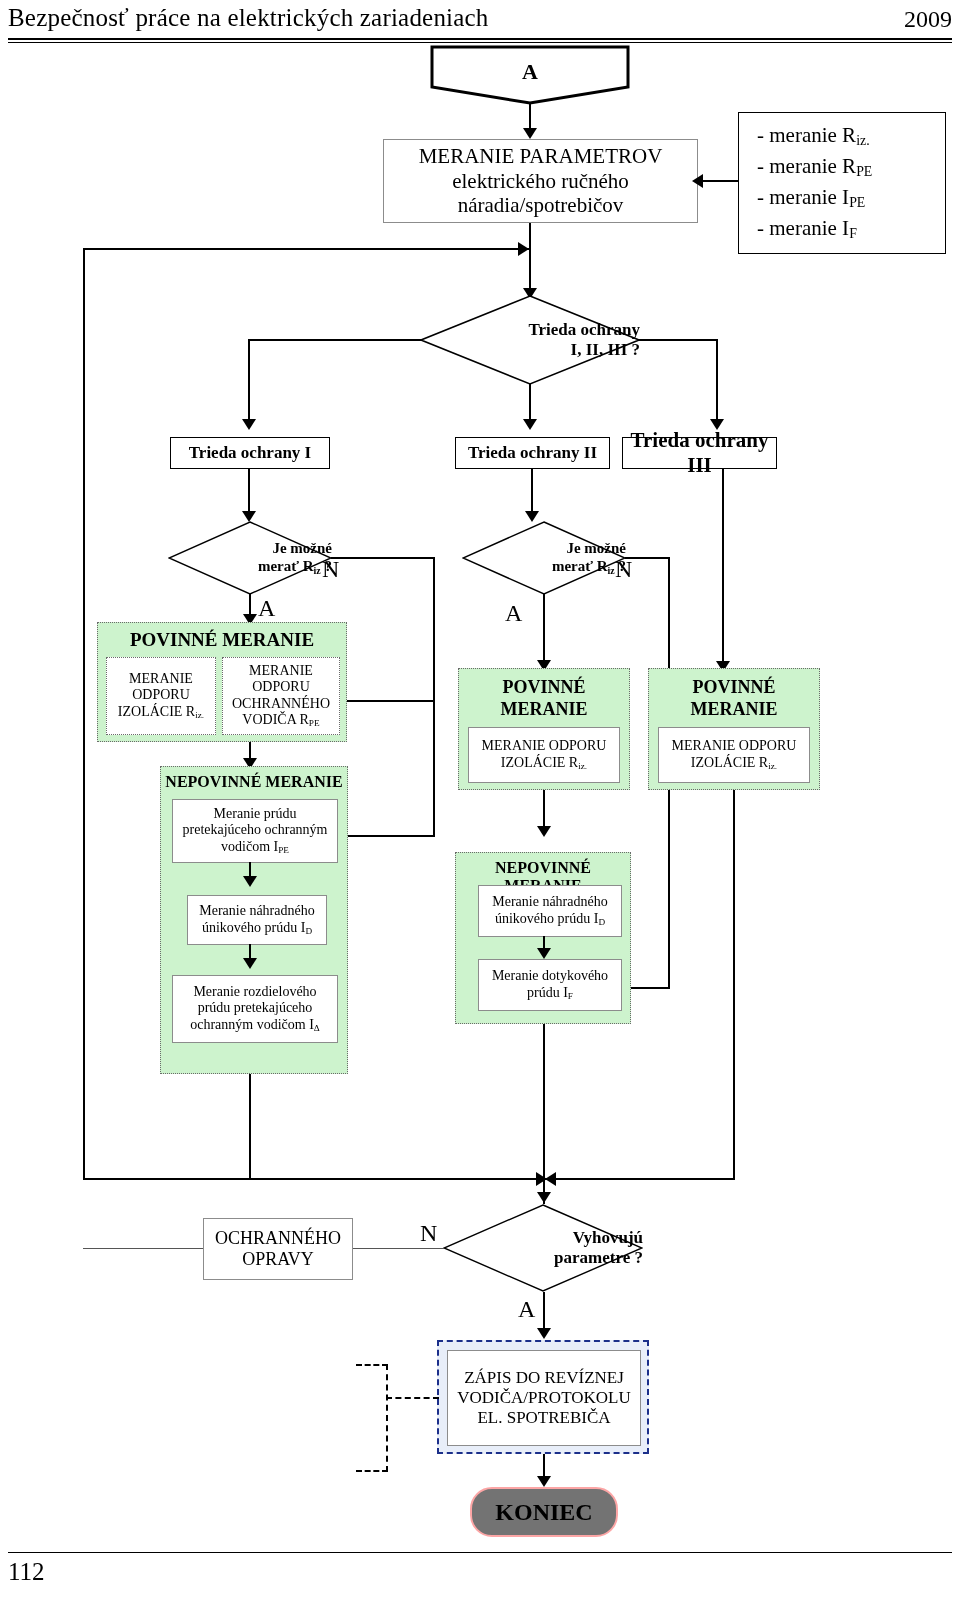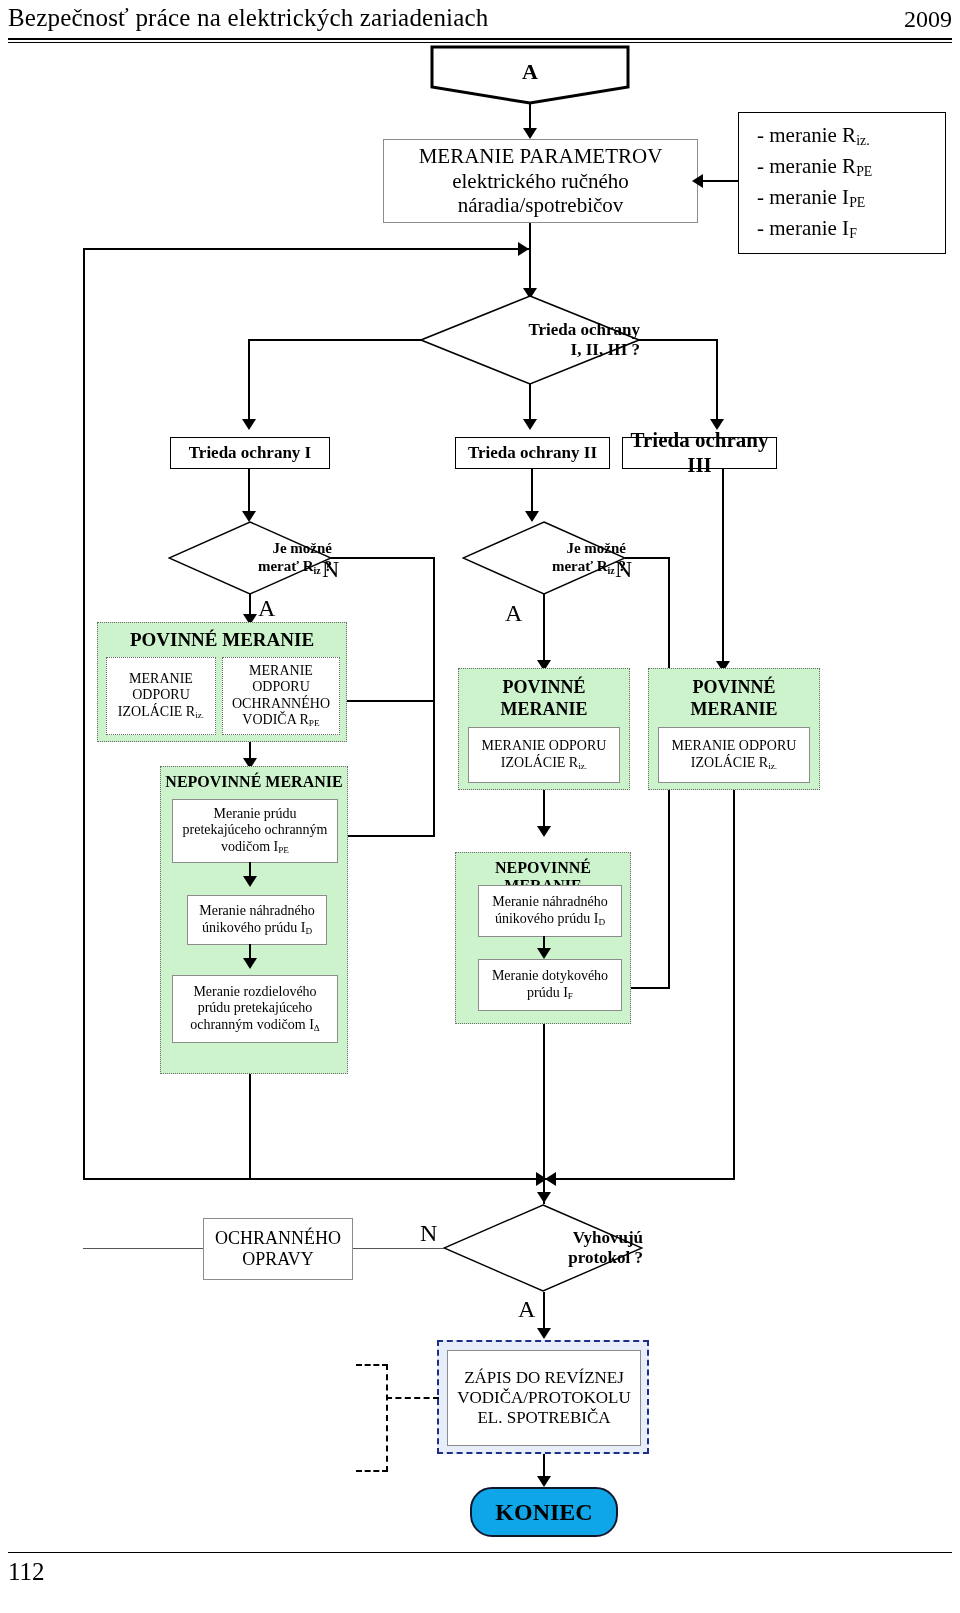--- a/index.html
+++ b/index.html
@@ -37,21 +37,21 @@
   .diamond{position:absolute;}
   .diamond svg{position:absolute;left:0;top:0;}
   .diamond .dtext{position:absolute;left:0;right:0;top:50%;transform:translateY(-50%);
                   text-align:right;font-weight:bold;line-height:1.2;}
 
   
   .green{position:absolute;box-sizing:border-box;background:#cdf3cd;border:1px dotted #6a6a6a;}
   .green .ghead{position:absolute;left:0;right:0;text-align:center;font-weight:bold;}
 
   
-  .terminal{border:2px solid #0f172a;border-radius:22px;background:#0ea5e9;}
+  .terminal{border:2px solid #fca5a5;border-radius:22px;background:#737373;}
 
   
   .bluewrap{position:absolute;box-sizing:border-box;border:2px dashed #1b2f8a;background:#e8eef9;}
 
   
   .ln{position:absolute;background:#000;}
   .ln-h{height:2px;}
   .ln-v{width:2px;}
   .ln-thin-h{height:1px;background:#555;}
   .arw{position:absolute;width:0;height:0;}
@@ -312,21 +312,21 @@
   <div class="ln ln-v" style="left:733px;top:790px;height:388px;"></div>
   <div class="ln ln-h" style="left:551px;top:1178px;width:184px;"></div>
   <div class="arw arw-l" style="left:545px;top:1172px;"></div>
 
   <div class="diamond" style="left:443px;top:1204px;width:200px;height:88px;font-size:17px;">
     <svg width="200" height="88" viewBox="0 0 200 88">
       <polygon points="100,1 199,44 100,87 1,44" fill="#fff" stroke="#000" stroke-width="1.4"></polygon>
     </svg>
     <div class="dtext">
       <div>Vyhovujú</div>
-      <div>protokol ?</div>
+      <div>parametre ?</div>
     </div>
   </div>
   <div class="lbl" style="left:420px;top:1220px;">N</div>
   <div class="lbl" style="left:518px;top:1296px;">A</div>
 
   <div class="ln ln-thin-h" style="left:352px;top:1248px;width:92px;"></div>
 
   <div class="node box-gray" style="left:203px;top:1218px;width:150px;height:62px;flex-direction:column;font-size:18px;">
     <div>OCHRANNÉHO</div>
     <div>OPRAVY</div>

